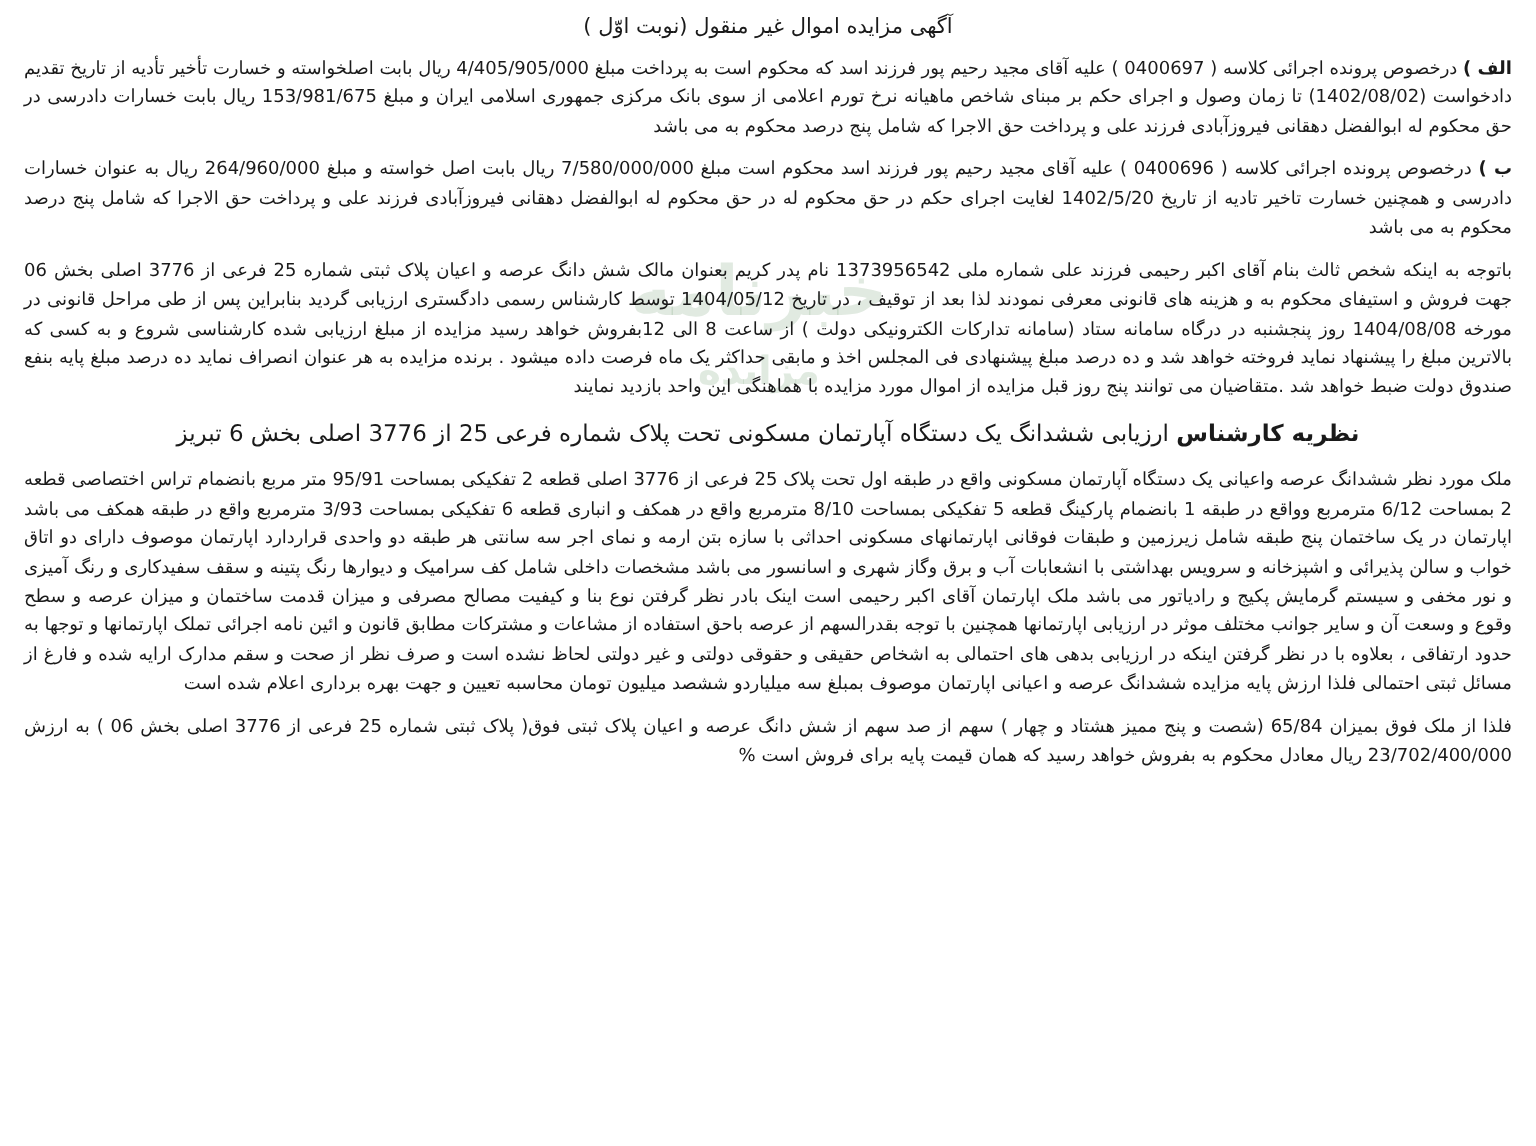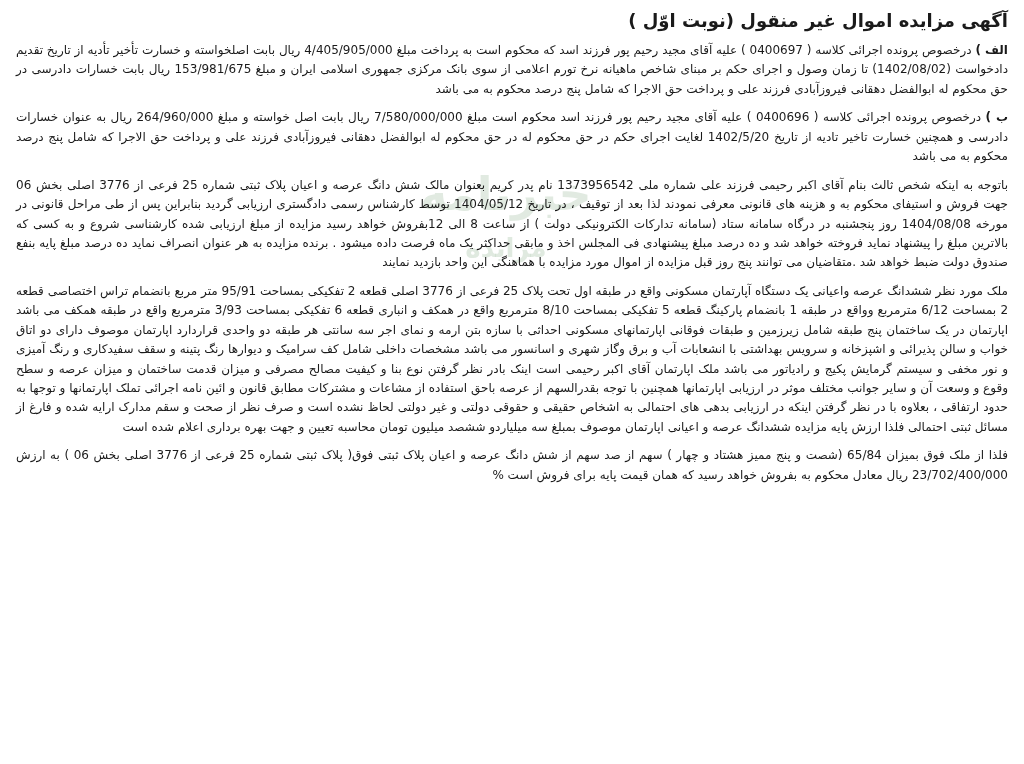--- a/index.html
+++ b/index.html
@@ -39,22 +39,23 @@
   }
   .watermark .wm2 {
     font-size: 26px;
     color: rgba(130, 170, 130, 0.25);
   }
   .content {
     position: relative;
     z-index: 1;
   }
   .doc-title {
-    font-weight: bold;
-    font-size: 18px;
+    text-align: center;
+    font-weight: normal;
+    font-size: 14px;
     margin: 2px 0 10px 0;
     letter-spacing: 0px;
   }
   p.para {
     margin: 0 0 9px 0;
     font-size: 12px;
     line-height: 1.62;
     text-align: justify;
     text-justify: inter-word;
   }
@@ -95,20 +96,23 @@
     </p>
 
     <p class="para">
       <span class="lbl">ب )</span><span> درخصوص پرونده اجرائی کلاسه  ( 0400696  ) علیه آقای مجید رحیم پور فرزند اسد محکوم است مبلغ 7/580/000/000 ریال بابت اصل خواسته و مبلغ 264/960/000 ریال به عنوان خسارات دادرسی و  همچنین خسارت تاخیر تادیه از تاریخ 1402/5/20 لغایت اجرای حکم در حق محکوم له در حق محکوم  له ابوالفضل دهقانی فیروزآبادی فرزند علی  و  پرداخت حق الاجرا که شامل پنج درصد محکوم به می باشد</span>
     </p>
 
     <p class="para">
       <span>باتوجه  به اینکه  شخص ثالث بنام آقای اکبر رحیمی فرزند علی شماره ملی 1373956542 نام پدر کریم بعنوان مالک شش دانگ عرصه و اعیان  پلاک ثبتی شماره 25 فرعی از 3776 اصلی بخش 06  جهت فروش و استیفای محکوم به و  هزینه های قانونی معرفی نمودند لذا بعد از توقیف ، در تاریخ 1404/05/12 توسط کارشناس رسمی دادگستری ارزیابی گردید بنابراین  پس از طی مراحل قانونی در  مورخه 1404/08/08 روز پنجشنبه  در درگاه سامانه ستاد (سامانه تدارکات الکترونیکی دولت ) از ساعت 8 الی 12بفروش خواهد رسید  مزایده از مبلغ ارزیابی شده کارشناسی شروع و  به کسی که بالاترین مبلغ را پیشنهاد نماید فروخته خواهد شد و ده درصد مبلغ پیشنهادی فی المجلس اخذ و  مابقی حداکثر یک ماه فرصت داده میشود . برنده مزایده به هر  عنوان انصراف نماید ده درصد مبلغ پایه  بنفع صندوق دولت ضبط خواهد شد .متقاضیان می توانند پنج روز قبل مزایده از اموال مورد مزایده با هماهنگی این واحد بازدید نمایند</span>
     </p>
 
+    <p class="center-line">
+      <span class="sect-title">نظریه کارشناس</span><span class="para-block" style="font-weight:normal"> ارزیابی ششدانگ یک دستگاه آپارتمان مسکونی تحت پلاک  شماره فرعی 25 از  3776 اصلی بخش 6 تبریز</span>
+    </p>
 
 
     <p class="para">ملک مورد نظر ششدانگ عرصه واعیانی یک دستگاه آپارتمان مسکونی واقع در طبقه اول  تحت پلاک 25 فرعی از 3776 اصلی قطعه 2 تفکیکی  بمساحت 95/91 متر مربع  بانضمام تراس اختصاصی قطعه 2 بمساحت 6/12 مترمربع وواقع در طبقه 1 بانضمام پارکینگ قطعه 5 تفکیکی بمساحت 8/10 مترمربع واقع در  همکف  و  انباری قطعه 6 تفکیکی  بمساحت 3/93 مترمربع واقع در طبقه همکف می باشد اپارتمان  در یک ساختمان پنج طبقه شامل زیرزمین و طبقات فوقانی اپارتمانهای مسکونی احداثی  با سازه بتن ارمه  و  نمای اجر سه سانتی   هر طبقه دو واحدی  قراردارد اپارتمان  موصوف دارای دو اتاق خواب و  سالن پذیرائی  و  اشپزخانه  و  سرویس بهداشتی  با انشعابات آب  و  برق وگاز شهری و  اسانسور می باشد مشخصات داخلی  شامل کف سرامیک و دیوارها رنگ پتینه  و  سقف سفیدکاری و  رنگ آمیزی و نور مخفی  و  سیستم گرمایش پکیج  و  رادیاتور می باشد ملک  اپارتمان آقای اکبر رحیمی  است اینک بادر نظر گرفتن نوع بنا و  کیفیت مصالح مصرفی و  میزان قدمت ساختمان و  میزان عرصه و  سطح وقوع و  وسعت آن و  سایر  جوانب مختلف موثر در  ارزیابی اپارتمانها  همچنین با توجه بقدرالسهم از عرصه باحق استفاده از مشاعات و مشترکات مطابق قانون و ائین نامه اجرائی تملک اپارتمانها و  توجها به حدود ارتفاقی  ، بعلاوه با در نظر گرفتن اینکه در  ارزیابی بدهی های احتمالی به اشخاص حقیقی  و حقوقی دولتی  و  غیر دولتی لحاظ نشده است و  صرف نظر از صحت و  سقم مدارک ارایه شده  و  فارغ  از مسائل ثبتی احتمالی فلذا  ارزش پایه مزایده ششدانگ عرصه و  اعیانی  اپارتمان موصوف بمبلغ  سه میلیاردو ششصد میلیون تومان محاسبه تعیین  و جهت بهره برداری اعلام  شده است</p>
 
     <p class="para">فلذا از ملک فوق بمیزان 65/84 (شصت و پنج ممیز هشتاد و چهار ) سهم از صد سهم  از  شش دانگ عرصه و اعیان پلاک ثبتی فوق( پلاک ثبتی شماره 25 فرعی از 3776 اصلی بخش 06 ) به ارزش 23/702/400/000 ریال معادل محکوم به  بفروش خواهد رسید  که همان قیمت پایه برای فروش است  %</p>
 
   </div>
 </div>
 
 </body></html>

